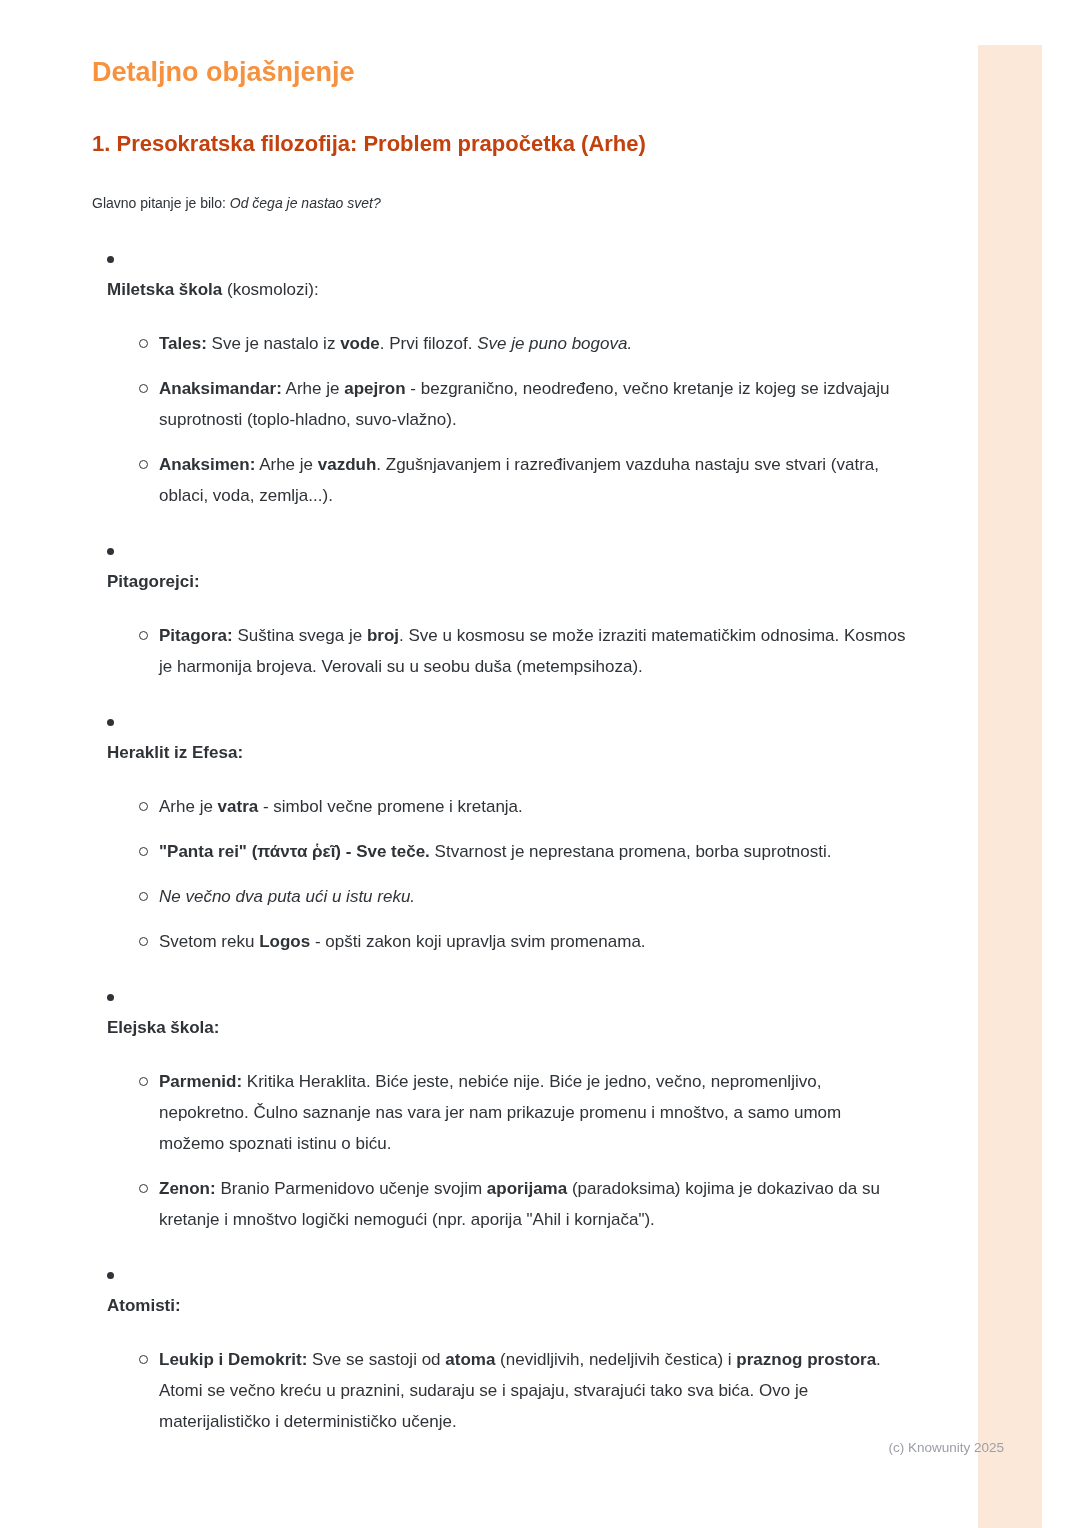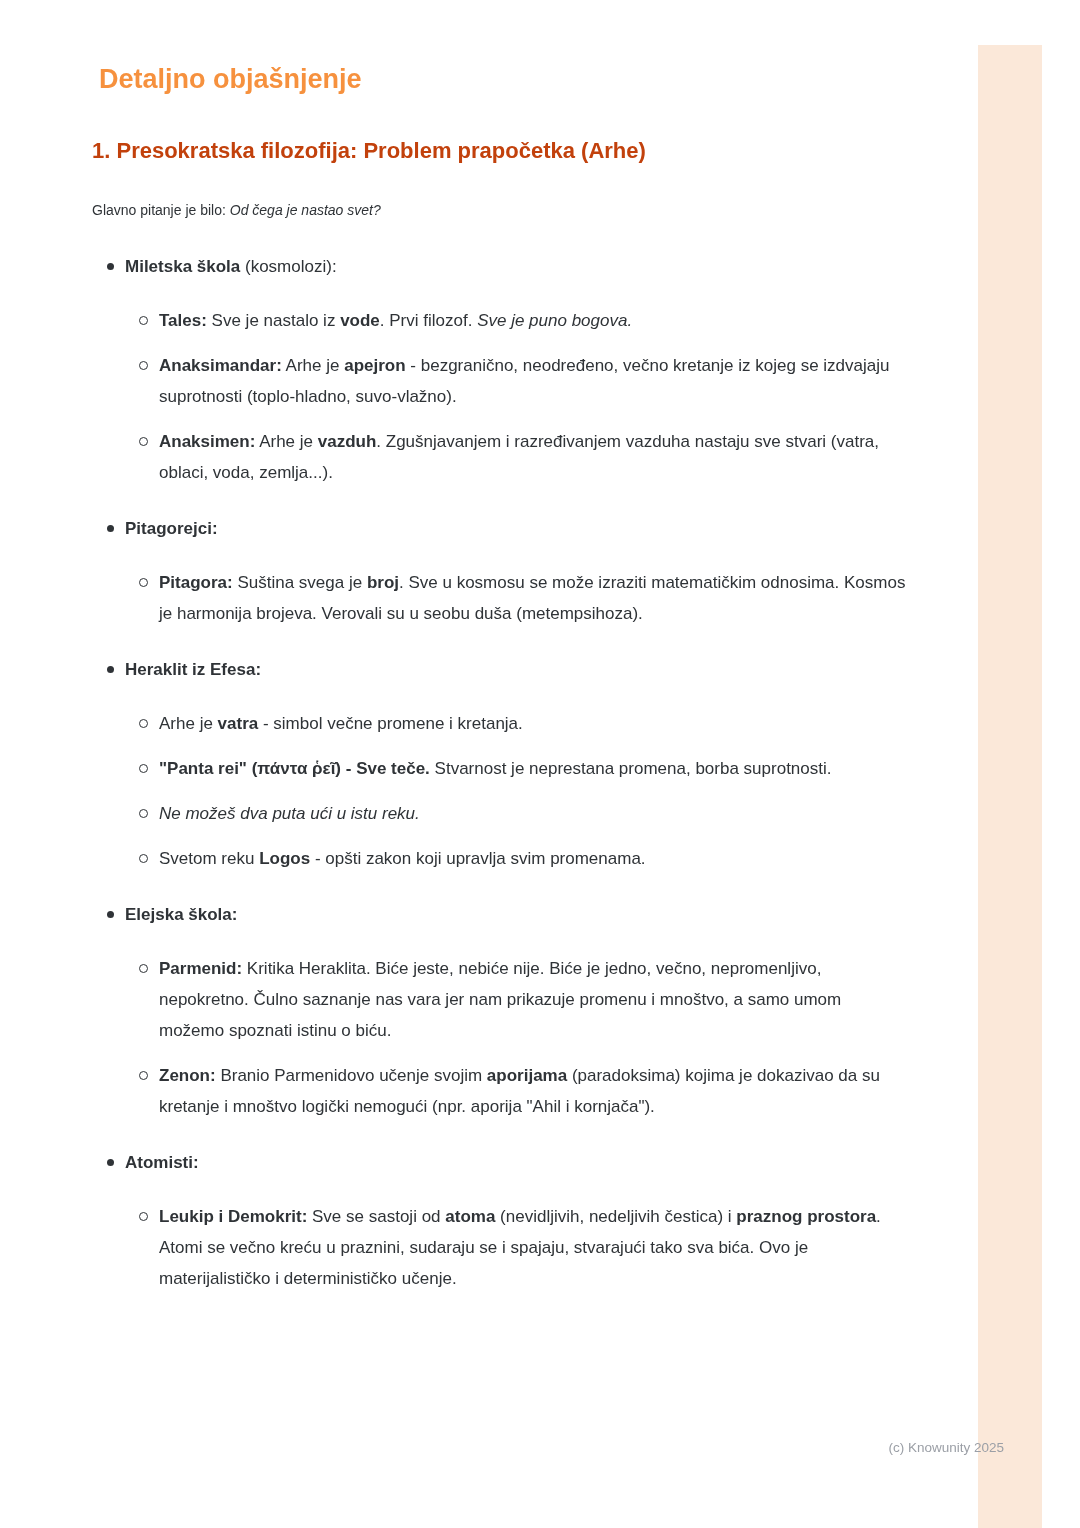--- a/index.html
+++ b/index.html
@@ -22,21 +22,21 @@
     left: 978px;
     width: 64px;
     background: #FBE8D9;
   }
   .content {
     position: relative;
     padding: 56px 0 0 92px;
     width: 908px;
   }
   h1.title {
-    margin: 7px;
+    margin: 0;
     font-size: 27px;
     line-height: 32px;
     font-weight: 700;
     color: #F6913E;
   }
   h2.heading {
     margin: 42px 0 0 0;
     font-size: 22px;
     line-height: 28px;
     font-weight: 700;
@@ -47,21 +47,21 @@
     font-size: 14px;
     line-height: 31px;
   }
   .topic { margin-top: 25px; }
   .li {
     display: flex;
     gap: 11px;
     font-size: 17px;
     line-height: 31px;
   }
-  .l1 { padding-left: 15px; }
+  .l1 { padding-left: 15px; flex-direction: column; }
   .l2 { padding-left: 47px; }
   .sub .l2 { margin-top: 14px; }
   .sub .l2:first-child { margin-top: 23px; }
   .marker { flex-shrink: 0; display: inline-block; }
   .dot {
     width: 7px; height: 7px;
     border-radius: 50%;
     background: #2F3337;
     margin-top: 12px;
   }
@@ -135,21 +135,21 @@
             <div class="li l2">
               <span class="marker ring"></span>
               <div class="txt"><span>Arhe je </span><span class="b ">vatra</span><span> - simbol večne promene i kretanja.</span></div>
             </div>
             <div class="li l2">
               <span class="marker ring"></span>
               <div class="txt"><span class="b ">"Panta rei" (πάντα ῥεῖ) - Sve teče.</span><span> Stvarnost je neprestana promena, borba suprotnosti.</span></div>
             </div>
             <div class="li l2">
               <span class="marker ring"></span>
-              <div class="txt"><span class="i">Ne možeš dva puta ući u istu reku.</span></div>
+              <div class="txt"><span class="i">Ne večno dva puta ući u istu reku.</span></div>
             </div>
             <div class="li l2">
               <span class="marker ring"></span>
               <div class="txt"><span>Svetom reku </span><span class="b ">Logos</span><span> - opšti zakon koji upravlja svim promenama.</span></div>
             </div>
           </div>
         </div>
         <div class="topic">
           <div class="li l1">
             <span class="marker dot"></span>

